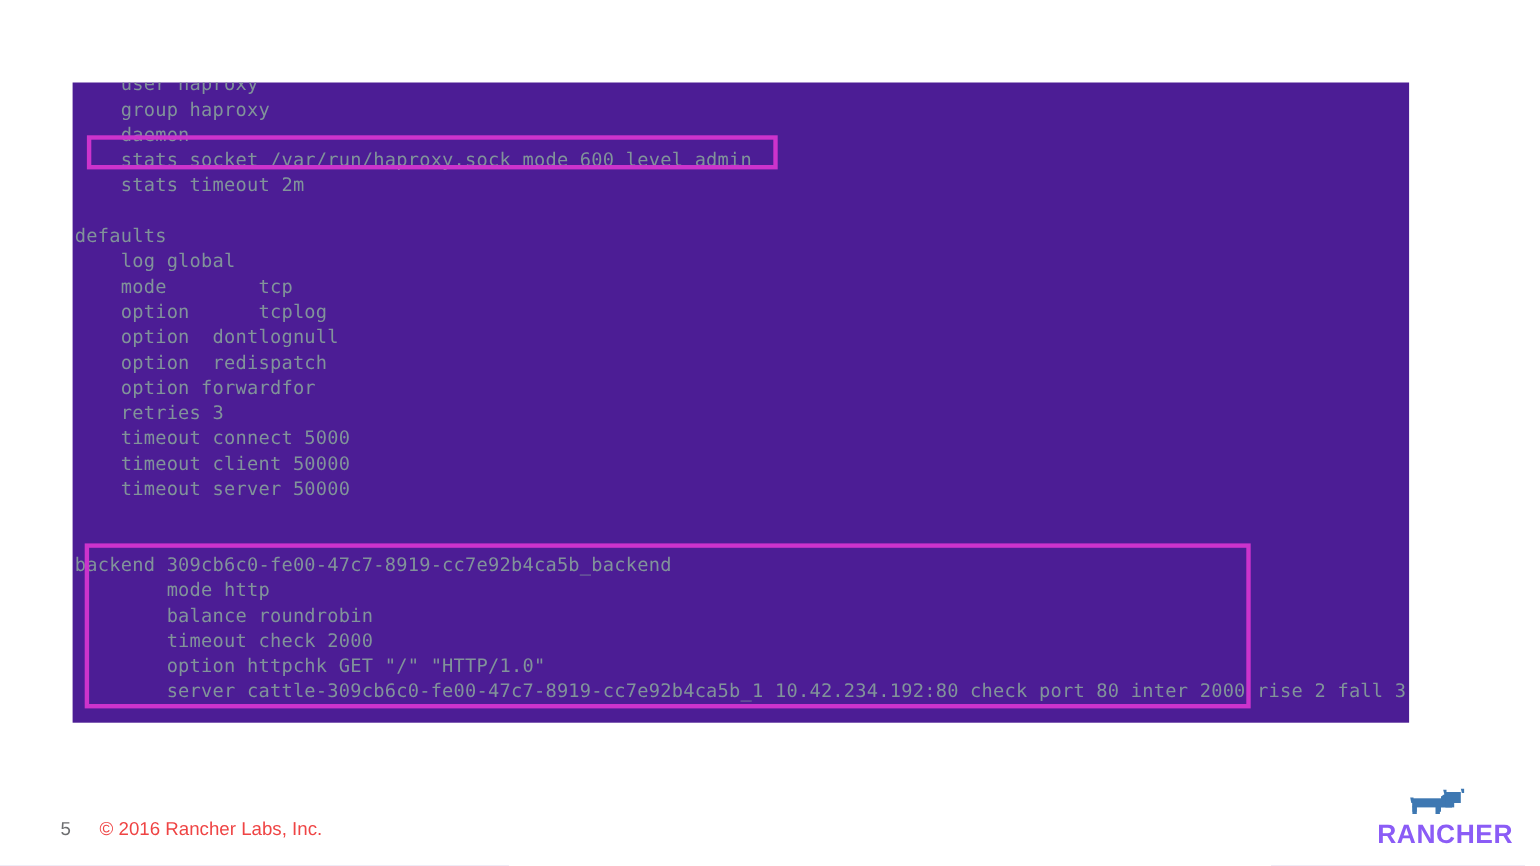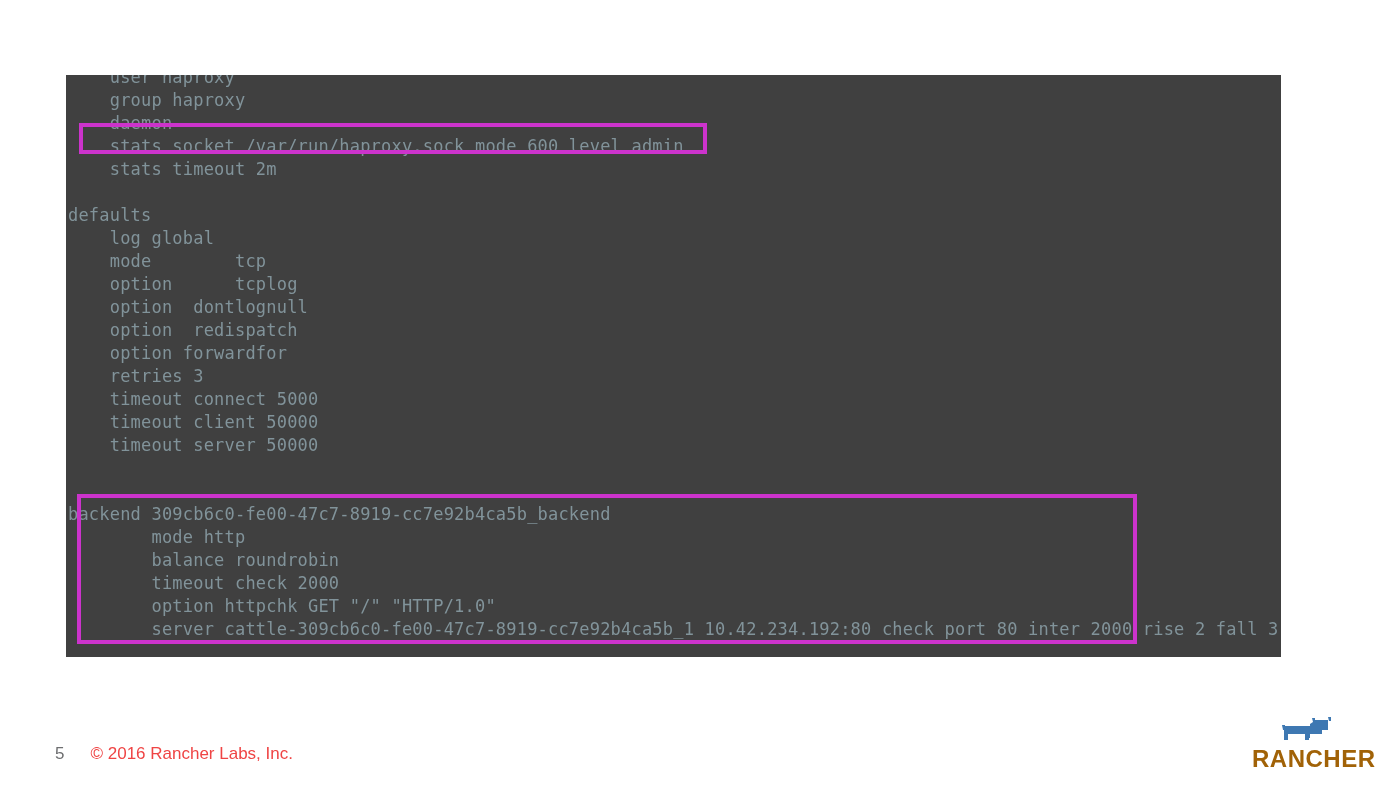--- a/index.html
+++ b/index.html
@@ -87,29 +87,29 @@
     top: 716px;
     width: 118px;
     height: 60px;
   }
   #rancher-logo svg { display: block; }
   #rancher-wordmark {
     font-family: "Liberation Sans", sans-serif;
     font-weight: bold;
     font-size: 24px;
     letter-spacing: 0.5px;
-    color: #a16207;
+    color: #8b5cf6;
     text-align: center;
     line-height: 26px;
   }
 </style>
 </head>
 <body>
 
-<div id="code-screenshot" style="background: #404040;">
+<div id="code-screenshot" style="background: #4c1d95;">
   <div id="code-lines" style="color: rgb(129, 147, 154);"><div class="code-line">    user haproxy</div><div class="code-line">    group haproxy</div><div class="code-line">    daemon</div><div class="code-line">    stats socket /var/run/haproxy.sock mode 600 level admin</div><div class="code-line">    stats timeout 2m</div><div class="code-line blank">&nbsp;</div><div class="code-line">defaults</div><div class="code-line">    log global</div><div class="code-line">    mode        tcp</div><div class="code-line">    option      tcplog</div><div class="code-line">    option  dontlognull</div><div class="code-line">    option  redispatch</div><div class="code-line">    option forwardfor</div><div class="code-line">    retries 3</div><div class="code-line">    timeout connect 5000</div><div class="code-line">    timeout client 50000</div><div class="code-line">    timeout server 50000</div><div class="code-line blank">&nbsp;</div><div class="code-line blank">&nbsp;</div><div class="code-line">backend 309cb6c0-fe00-47c7-8919-cc7e92b4ca5b_backend</div><div class="code-line">        mode http</div><div class="code-line">        balance roundrobin</div><div class="code-line">        timeout check 2000</div><div class="code-line">        option httpchk GET "/" "HTTP/1.0"</div><div class="code-line">        server cattle-309cb6c0-fe00-47c7-8919-cc7e92b4ca5b_1 10.42.234.192:80 check port 80 inter 2000 rise 2 fall 3</div></div>
 </div>
 
 <div class="highlight-box" id="highlight-stats-socket" style="border-color: rgb(204, 51, 204);"></div>
 <div class="highlight-box" id="highlight-backend-block" style="border-color: rgb(204, 51, 204);"></div>
 
 <div id="footer">
   <span id="slide-number">5</span>
   <span id="copyright-text">© 2016 Rancher Labs, Inc.</span>
 </div>

